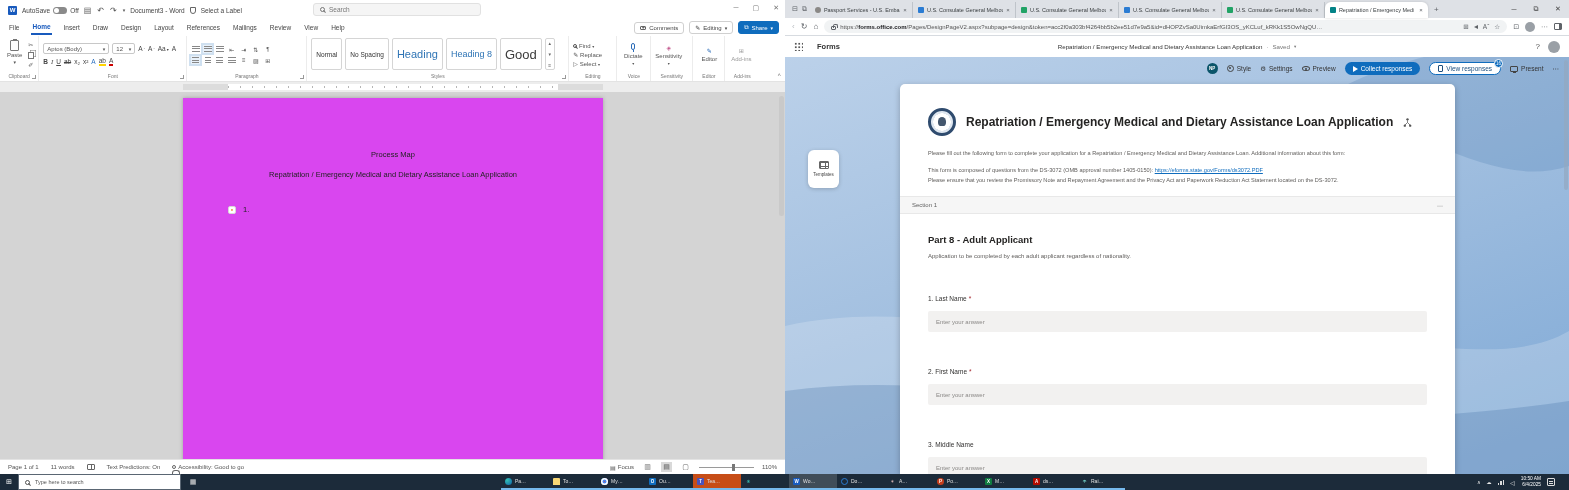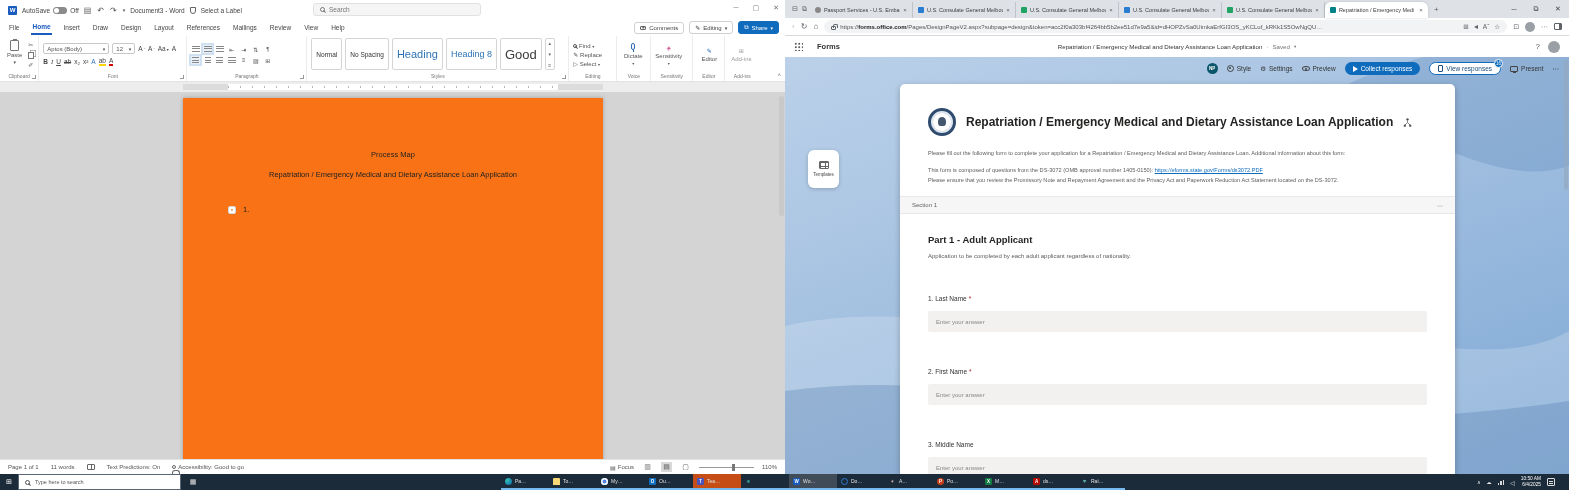--- a/index.html
+++ b/index.html
@@ -54,21 +54,21 @@
 .scrollcol{width:10px;height:32px;border:1px solid #d5d5d5;border-radius:2px;display:flex;flex-direction:column;align-items:center;justify-content:space-between;padding:1px 0;font-size:5px;color:#666}
 .vstack{display:flex;flex-direction:column;gap:2px;justify-content:center;font-size:6px}
 .bigbtn{display:flex;flex-direction:column;align-items:center;justify-content:center;gap:2px;min-width:24px;font-size:6px;text-align:center}
 .micic{width:4px;height:7px;border:1px solid #2b6cb8;border-radius:2px;position:relative;margin-bottom:1px}
 .micic::after{content:"";position:absolute;left:1px;bottom:-3px;width:0;height:2px;border-left:1px solid #2b6cb8;}
 .ribbon-collapse{position:absolute;right:4px;bottom:3px;font-size:6px;color:#777}
 .w-ruler{height:10px;background:#ededed;position:relative}
 .ruler-band{position:absolute;left:183px;width:420px;top:2px;bottom:2px;background:#fff;box-shadow:inset 45px 0 0 #dcdcdc,inset -45px 0 0 #dcdcdc}
 .ruler-ticks{position:absolute;left:45px;right:45px;top:2px;bottom:2px;background:repeating-linear-gradient(90deg,#b5b5b5 0 1px,transparent 1px 12px)}
 .w-canvas{flex:1;background:#d4d4d4;position:relative;overflow:hidden}
-.w-page{position:absolute;left:183px;top:6px;width:420px;bottom:-6px;background:#f97316;box-shadow:0 0 4px rgba(0,0,0,.25)}
+.w-page{position:absolute;left:183px;top:6px;width:420px;bottom:-6px;background:#d946ef;box-shadow:0 0 4px rgba(0,0,0,.25)}
 .doc-h1{margin-top:52px;text-align:center;font-size:7.5px;color:#222}
 .doc-h2{margin-top:11px;text-align:center;font-size:7.5px;color:#222}
 .doc-list{margin-top:26px;padding-left:45px;display:flex;align-items:center;gap:7px;font-size:7.5px;color:#222}
 .ai-chip{width:8px;height:8px;border:1px solid #d8d8d8;border-radius:2px;background:#fff;position:relative}
 .ai-chip::after{content:"";position:absolute;inset:2px;background:linear-gradient(135deg,#e8751a,#f4b183);border-radius:1px}
 .w-vscroll{position:absolute;right:1px;top:4px;width:5px;height:120px;background:#c9c9c9;border-radius:3px}
 .w-status{height:15px;border-top:1px solid #e3e3e3;background:#fff;display:flex;align-items:center;font-size:6px;color:#555;padding:0 8px;gap:12px}
 .w-status .right{margin-left:auto;display:flex;align-items:center;gap:8px}
 .viewbox{width:11px;height:10px;display:flex;align-items:center;justify-content:center;font-size:7px;color:#666}
 .viewbox.sel{background:#d9d9d9}
@@ -554,21 +554,21 @@
         </div>
         <p class="f-desc first">Please fill out the following form to complete your application for a Repatriation / Emergency Medical and Dietary Assistance Loan. Additional information about this form:</p>
         <p class="f-desc gap"><span>This form is composed of questions from the DS-3072 (OMB approval number 1405-0150): </span><span class="f-link">https://eforms.state.gov/Forms/ds3072.PDF</span></p>
         <p class="f-desc tight">Please ensure that you review the Promissory Note and Repayment Agreement and the Privacy Act and Paperwork Reduction Act Statement located on the DS-3072.</p>
 
         <div class="f-section">
           <span>Section 1</span>
           <span>⋯</span>
         </div>
 
-        <h2 class="f-part-title">Part 1 - Adult Applicant</h2>
+        <h2 class="f-part-title">Part 8 - Adult Applicant</h2>
         <p class="f-part-desc">Application to be completed by each adult applicant regardless of nationality.</p>
 
         <div class="q">
           <div class="q-label"><span>1. Last Name</span><span class="req">*</span></div>
           <div class="q-input">
               <span>Enter your answer</span>
             </div>
         </div>
         <div class="q">
           <div class="q-label"><span>2. First Name</span><span class="req">*</span></div>

